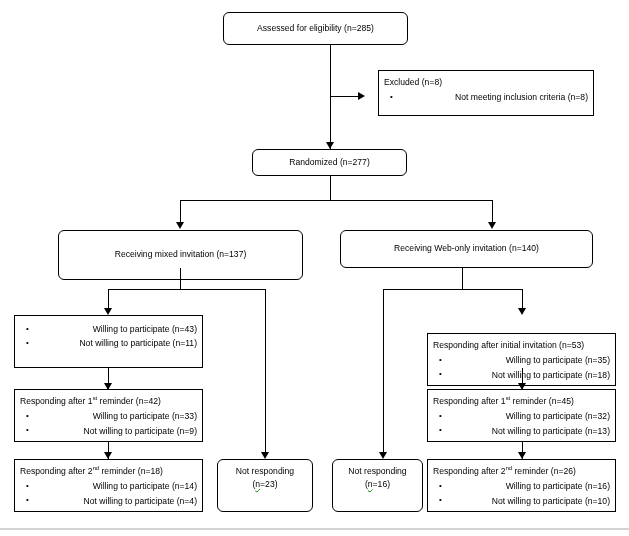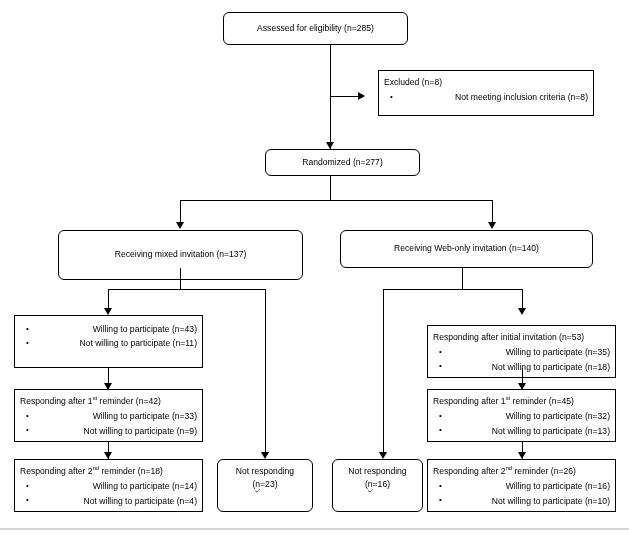--- a/index.html
+++ b/index.html
@@ -119,21 +119,21 @@
   <div class="hline" style="left:330px; top:96px; width:30px;"></div>
   <div class="arrow-right" style="left:358px; top:92px;"></div>
 
   <div class="box listbox" style="left:366px; top:70px; width:216px; height:46px;margin-left:12px;">
     <span class="hdr">Excluded  (n=8)</span>
     <ul class="items">
       <li>Not meeting inclusion criteria (n=8)</li>
     </ul>
   </div>
 
-  <div class="box center" style="left:252px; top:149px; width:155px; height:27px;margin-left:13px;">
+  <div class="box center" style="left:252px; top:149px; width:155px; height:27px;">
     <span>Randomized (n=277)</span>
   </div>
 
   <div class="vline" style="left:330px; top:176px; width:1px; height:24px;"></div>
   <div class="hline" style="left:180px; top:200px; width:312px;"></div>
   <div class="vline" style="left:180px; top:200px; height:24px;"></div>
   <div class="arrow-down" style="left:176px; top:222px;"></div>
   <div class="vline" style="left:492px; top:200px; height:24px;"></div>
   <div class="arrow-down" style="left:488px; top:222px;"></div>
 
@@ -188,21 +188,21 @@
     </div>
   </div>
 
   <div class="vline" style="left:462px; top:268px; height:21px;"></div>
   <div class="hline" style="left:383px; top:289px; width:139px;"></div>
   <div class="vline" style="left:383px; top:289px; height:167px;"></div>
   <div class="arrow-down" style="left:379px; top:452px;"></div>
   <div class="vline" style="left:522px; top:289px; height:22px;"></div>
   <div class="arrow-down" style="left:518px; top:308px;"></div>
 
-  <div class="box listbox" style="left:427px; top:325px; width:189px; height:53px;">
+  <div class="box listbox" style="left:427px; top:333px; width:189px; height:53px;">
     <span class="hdr"><span>Responding after initial invitation (n=53)</span></span>
     <ul class="items">
       <li>Willing to participate (n=35)</li>
       <li>Not willing to participate (n=18)</li>
     </ul>
   </div>
 
   <div class="vline" style="left:522px; top:368px; height:22px;"></div>
   <div class="arrow-down" style="left:518px; top:383px;"></div>
 

